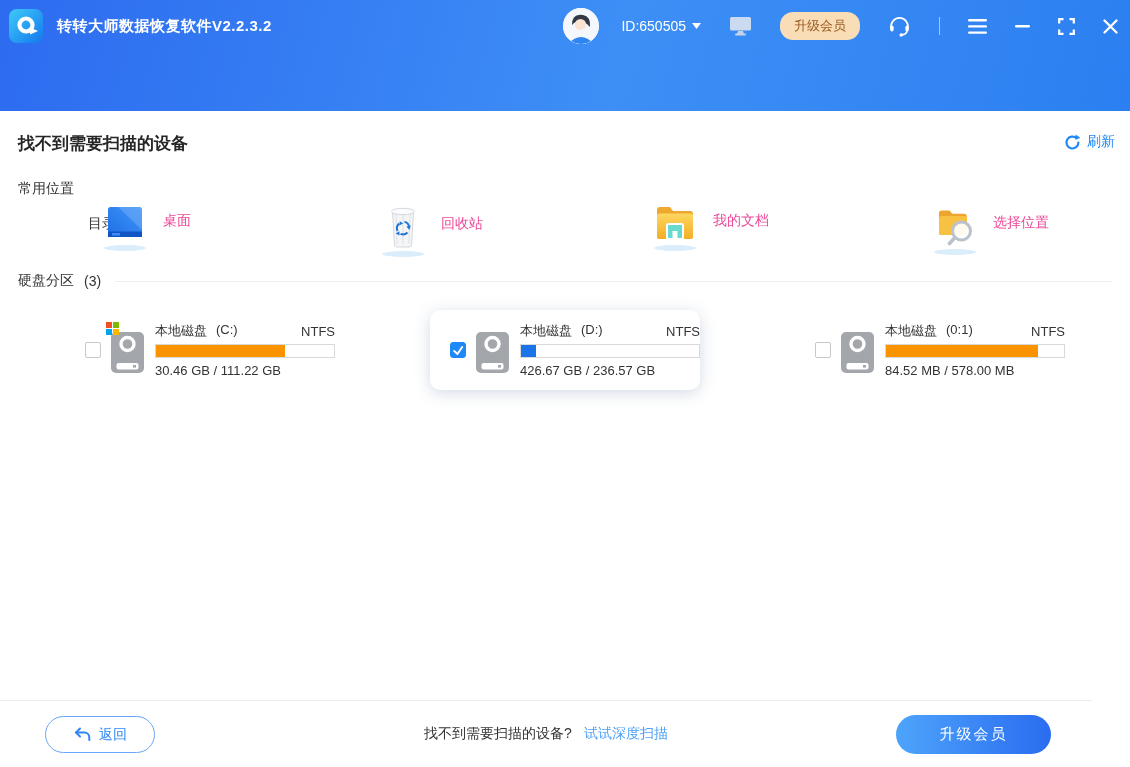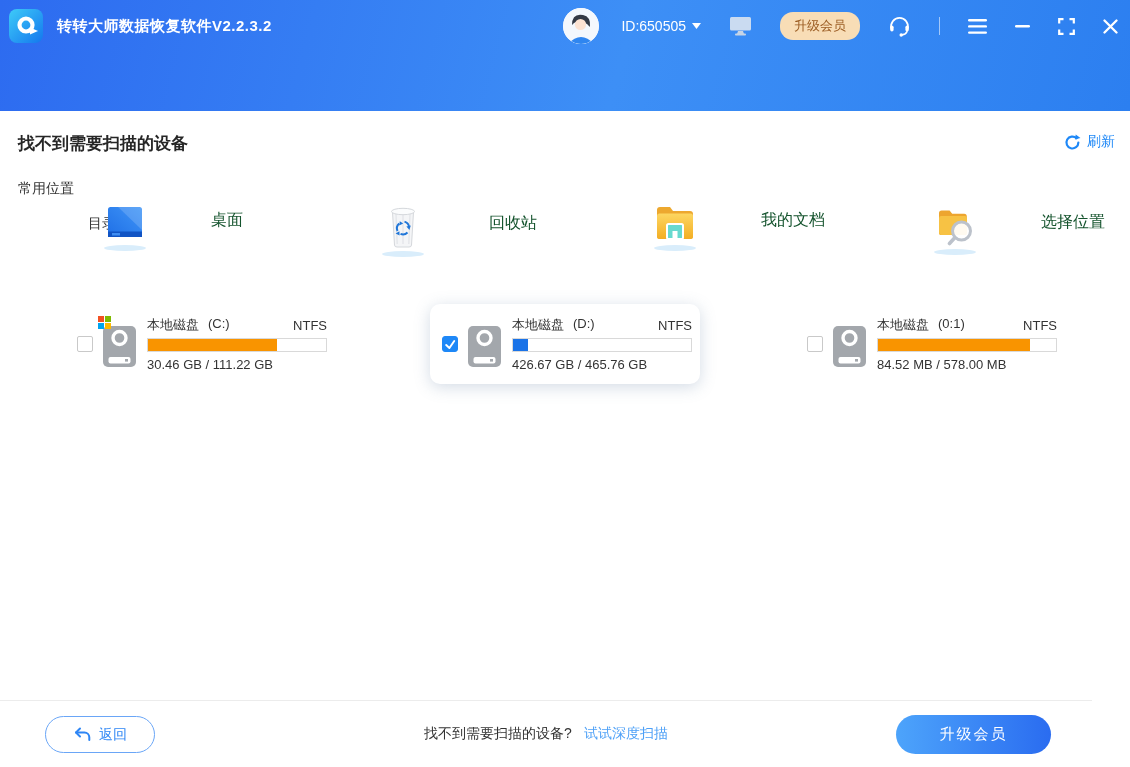--- a/index.html
+++ b/index.html
@@ -30,28 +30,28 @@
   .page-heading { position:absolute; top:21px; left:18px; font-size:17px; font-weight:bold; color:#262626; }
   .refresh-btn {
     position:absolute; top:22px; right:15px; display:flex; align-items:center; gap:6px;
     color:#1e88f7; font-size:14px; background:none; border:none; cursor:pointer;
   }
   .row-labels { position:absolute; top:69px; left:18px; font-size:14px; color:#333; display:flex;flex-direction:column; }
   .lbl-dir { margin-left:70px;margin-top:17px; }
   .loc-item { position:absolute; top:93px; display:flex; align-items:center; gap:17px; cursor:pointer; }
   .loc-icon-wrap { display:flex; flex-direction:column; align-items:center; }
   .loc-shadow { width:42px; height:6px; border-radius:50%; background:#d9edfb; margin-top:3px; }
-  .loc-label { font-size:16px; color:#14532d; padding-bottom:14px;margin-left:48px; }
+  .loc-label { font-size:14px; color:#ec4899; padding-bottom:14px; }
   .part-row { position:absolute; top:161px; left:18px; right:18px; display:flex; align-items:center; font-size:14px; color:#333; }
   .part-count { margin-left:10px; }
   .part-line { flex:1; height:1px; background:#efefef; margin-left:14px; }
   
   .disk-card {
-    position:absolute; top:193px; width:270px; height:80px;
-    display:flex; align-items:center; padding-left:12px; cursor:pointer; border-radius:10px;
+    position:absolute; top:199px; width:270px; height:80px;
+    display:flex; align-items:center; padding-left:12px; cursor:pointer; border-radius:10px;justify-content:flex-end;
   }
   .disk-card.selected { background:#fff; box-shadow:0 3px 16px rgba(110,135,170,.3); }
   .checkbox {
     width:16px; height:16px; border:1px solid #c9c9c9; border-radius:2px; background:#fff;
     flex:0 0 auto; margin-right:9px; display:flex; align-items:center; justify-content:center; cursor:pointer;
   }
   .checkbox svg { display:none; }
   .checkbox.checked { background:#1e88f7; border-color:#1e88f7; border-radius:3px; }
   .checkbox.checked svg { display:block; }
   .drive-wrap { position:relative; width:36px; height:48px; flex:0 0 auto; margin-right:9px; }
@@ -245,20 +245,25 @@
         <path d="M4 9 q0 -2.6 2.6 -2.6 h8 l2.6 3.4 h12 q2.6 0 2.6 2.6 v16 q0 2.6 -2.6 2.6 H6.6 Q4 31 4 28.4 Z" fill="#eda52f"></path>
         <rect x="4" y="12" width="28" height="19" rx="2.2" fill="#f7c244"></rect>
         <circle cx="26.5" cy="27" r="9" fill="#fff" fill-opacity=".92" stroke="#bcc2cb" stroke-width="3"></circle>
         <line x1="19.5" y1="34" x2="14.5" y2="39.5" stroke="#bcc2cb" stroke-width="3.6" stroke-linecap="round"></line>
       </svg>
       <span class="loc-shadow"></span>
     </span>
     <span class="loc-label">选择位置</span>
   </div>
 
+  <div class="part-row">
+    <span>硬盘分区</span>
+    <span class="part-count">(3)</span>
+    <span class="part-line"></span>
+  </div>
 
   <div class="disk-card" style="left:65px">
     <span class="checkbox">
       
     </span>
     <span class="drive-wrap">
       <svg width="34" height="46" viewBox="0 0 34 46" style="position:absolute;bottom:0;left:1px">
         <rect x="0" y="4" width="33" height="41" rx="5" fill="#a3a7ac"></rect>
         <circle cx="16.5" cy="16" r="6.5" stroke="#fff" stroke-width="3.4" fill="none"></circle>
         <rect x="5.5" y="35" width="22" height="6.5" rx="2" fill="#fff"></rect>
@@ -305,21 +310,21 @@
       <span class="disk-name-row">
         <span class="disk-name">
           <span>本地磁盘</span>
           <span>(D:)</span>
         </span>
         <span>NTFS</span>
       </span>
       <span class="disk-bar" style="display:block">
           <span class="disk-bar-fill" style="display: block; width: 8.6%; background: rgb(26, 115, 232);"></span>
         </span>
-      <span class="disk-usage">426.67 GB / 465.76 GB</span>
+      <span class="disk-usage">426.67 GB / 236.57 GB</span>
     </span>
   </div>
 
   <div class="disk-card" style="left:795px">
     <span class="checkbox">
       
     </span>
     <span class="drive-wrap">
       <svg width="34" height="46" viewBox="0 0 34 46" style="position:absolute;bottom:0;left:1px">
         <rect x="0" y="4" width="33" height="41" rx="5" fill="#a3a7ac"></rect>

